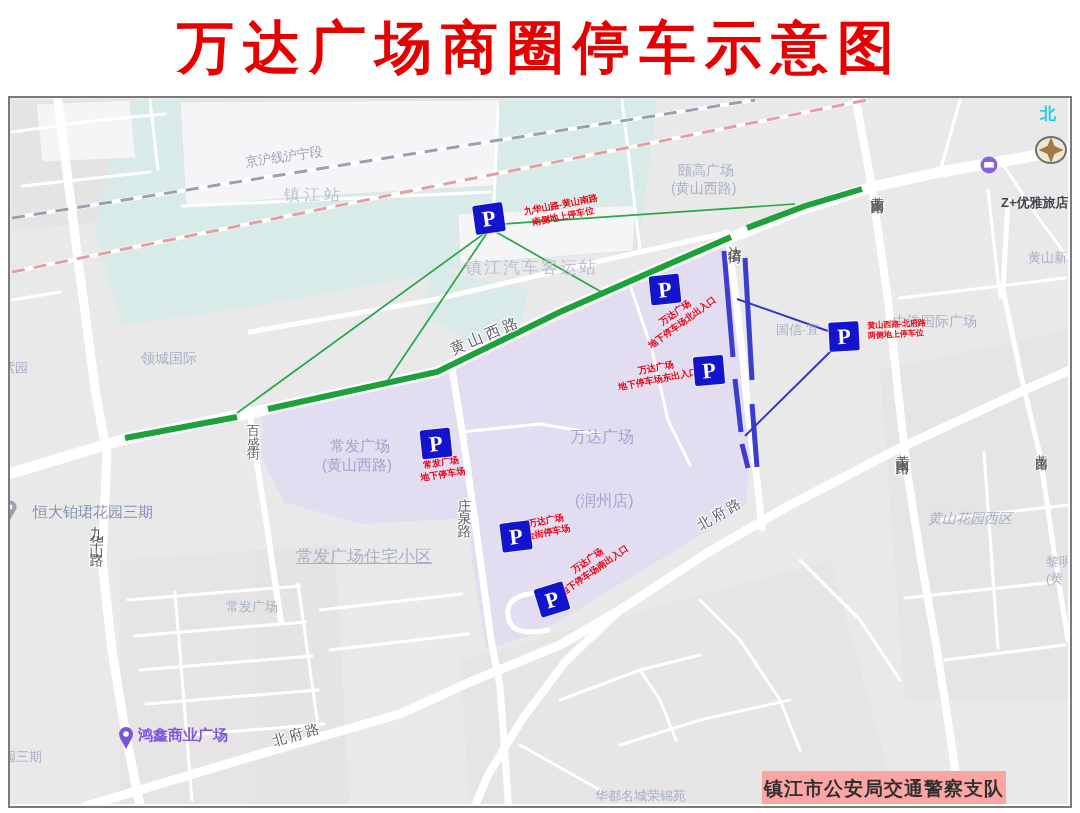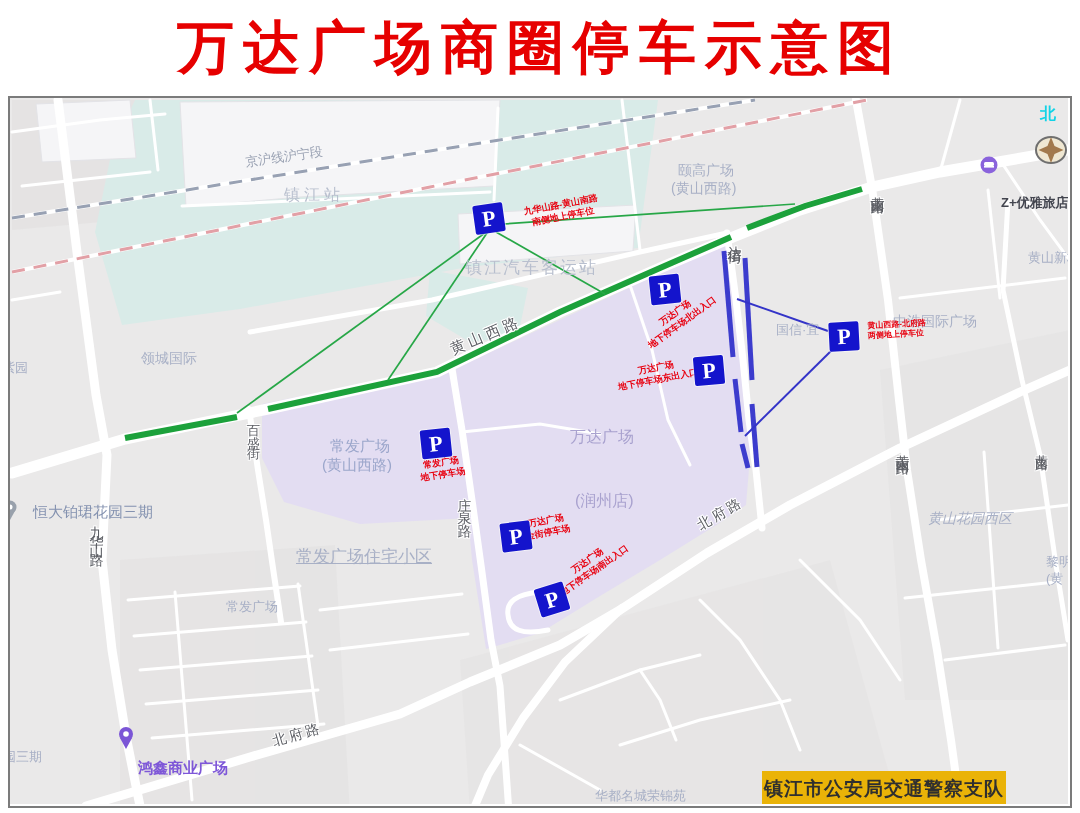--- a/index.html
+++ b/index.html
@@ -39,25 +39,25 @@
   }
   
   .picon{
     position:absolute;z-index:9;width:30px;height:29px;background:#1414cc;
     display:flex;align-items:center;justify-content:center;
     color:#ffffff;font-family:"Liberation Serif",serif;font-weight:bold;font-size:22px;
     border-radius:2px;box-shadow:0 0 0 1px rgba(255,255,255,.55);
   }
   .police{
     position:absolute;z-index:12;left:762px;top:771px;width:244px;height:35px;
-    background:#eab308;display:flex;align-items:center;justify-content:center;
+    background:#fca5a5;display:flex;align-items:center;justify-content:center;
     font-size:19px;font-weight:600;color:#2f2f2f;letter-spacing:1px;
   }
   .hotel-lbl{position:absolute;z-index:7;color:#43454f;font-size:13px;font-weight:bold;white-space:nowrap;}
-  .hongxin-lbl{position:absolute;z-index:7;color:#7e57d8;font-size:15px;font-weight:bold;white-space:nowrap;margin-top:33px;}
+  .hongxin-lbl{position:absolute;z-index:7;color:#7e57d8;font-size:15px;font-weight:bold;white-space:nowrap;}
   .hengda-lbl{position:absolute;z-index:7;color:#8492b0;font-size:15px;white-space:nowrap;margin-left:12px;}
   .north{position:absolute;z-index:7;color:#12d3e6;font-size:16px;font-weight:bold;}
 </style>
 </head>
 <body>
 
 <div class="title">万达广场商圈停车示意图</div>
 
 <div class="map-clip">
   <div class="map-inner">

